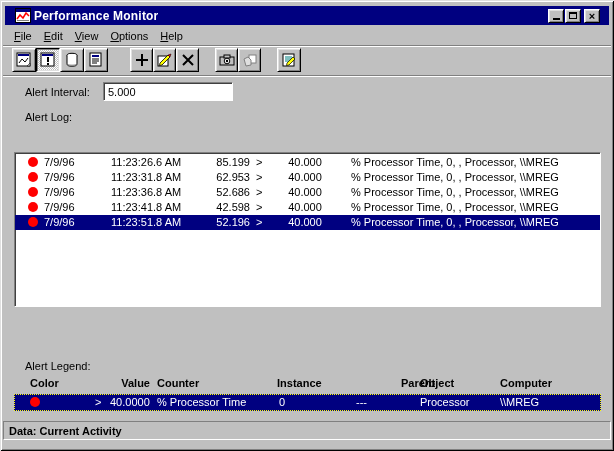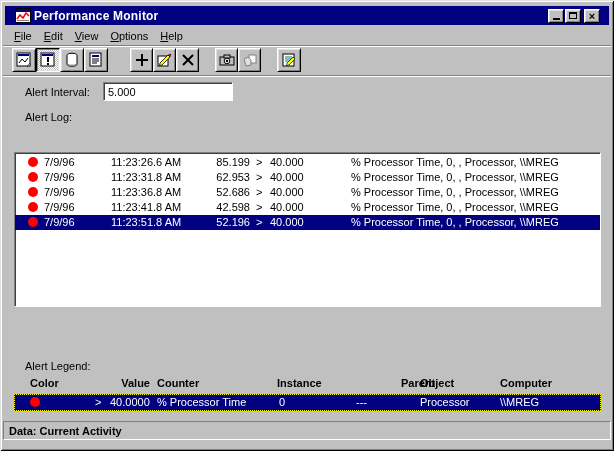--- a/index.html
+++ b/index.html
@@ -77,21 +77,21 @@
   }
   .log-row { position:relative; height:15px; width:100%; }
   .log-row.selected { background:#000080; color:#fff; }
   .dot { position:absolute; width:10px; height:10px; border-radius:50%; background:#ff0000; top:2px; }
   .log-row .dot { left:13px; }
   .cell { position:absolute; top:1px; white-space:pre; }
   .c-date { left:29px; }
   .c-time { left:96px; }
   .c-val  { left:150px; width:85px; text-align:right; }
   .c-op   { left:241px; }
-  .c-thr  { left:255px; width:70px; text-align:left; }
+  .c-thr  { left:255px; width:70px; text-align:center; }
   .c-desc { left:336px; }
 
   
   .legend-headers { position:absolute; left:0; top:377px; width:561px; height:14px; font-weight:bold; }
   .lh { position:absolute; top:0; }
   .lh-color { left:30px; }
   .lh-value { left:100px; width:50px; text-align:right; }
   .lh-counter { left:157px; }
   .lh-instance { left:277px; }
   .lh-parent { left:354px;margin-left:47px; }

